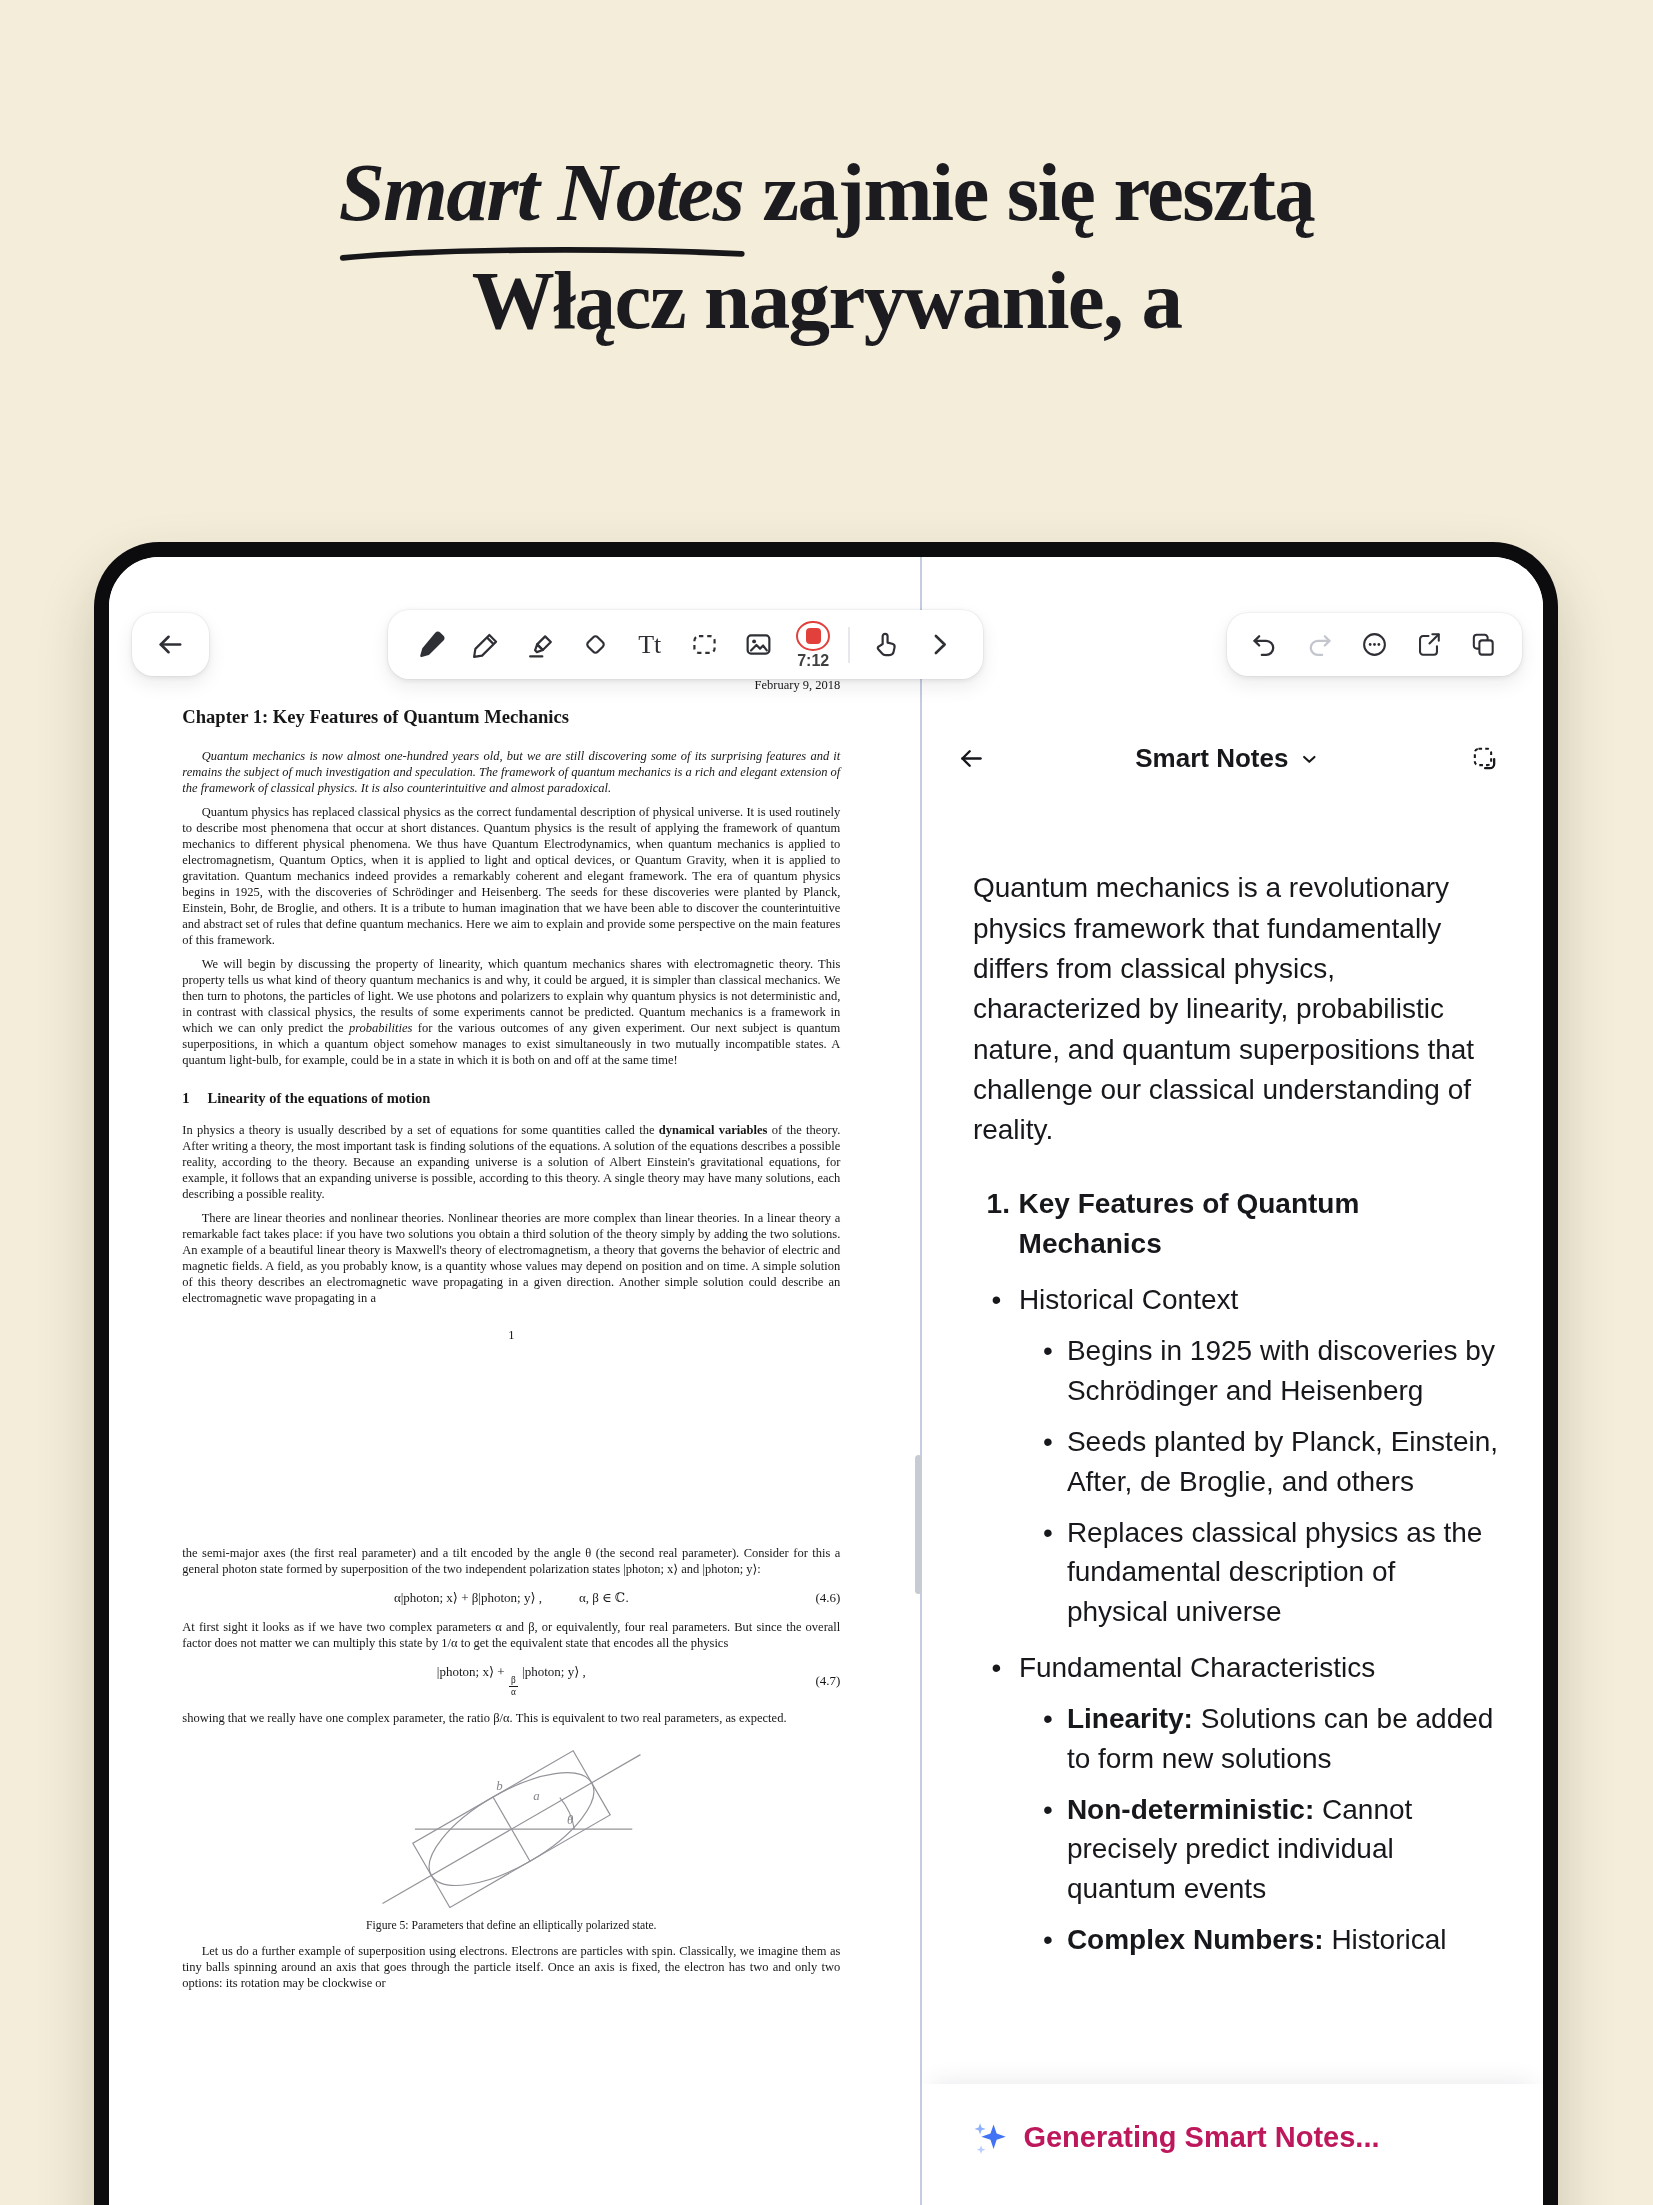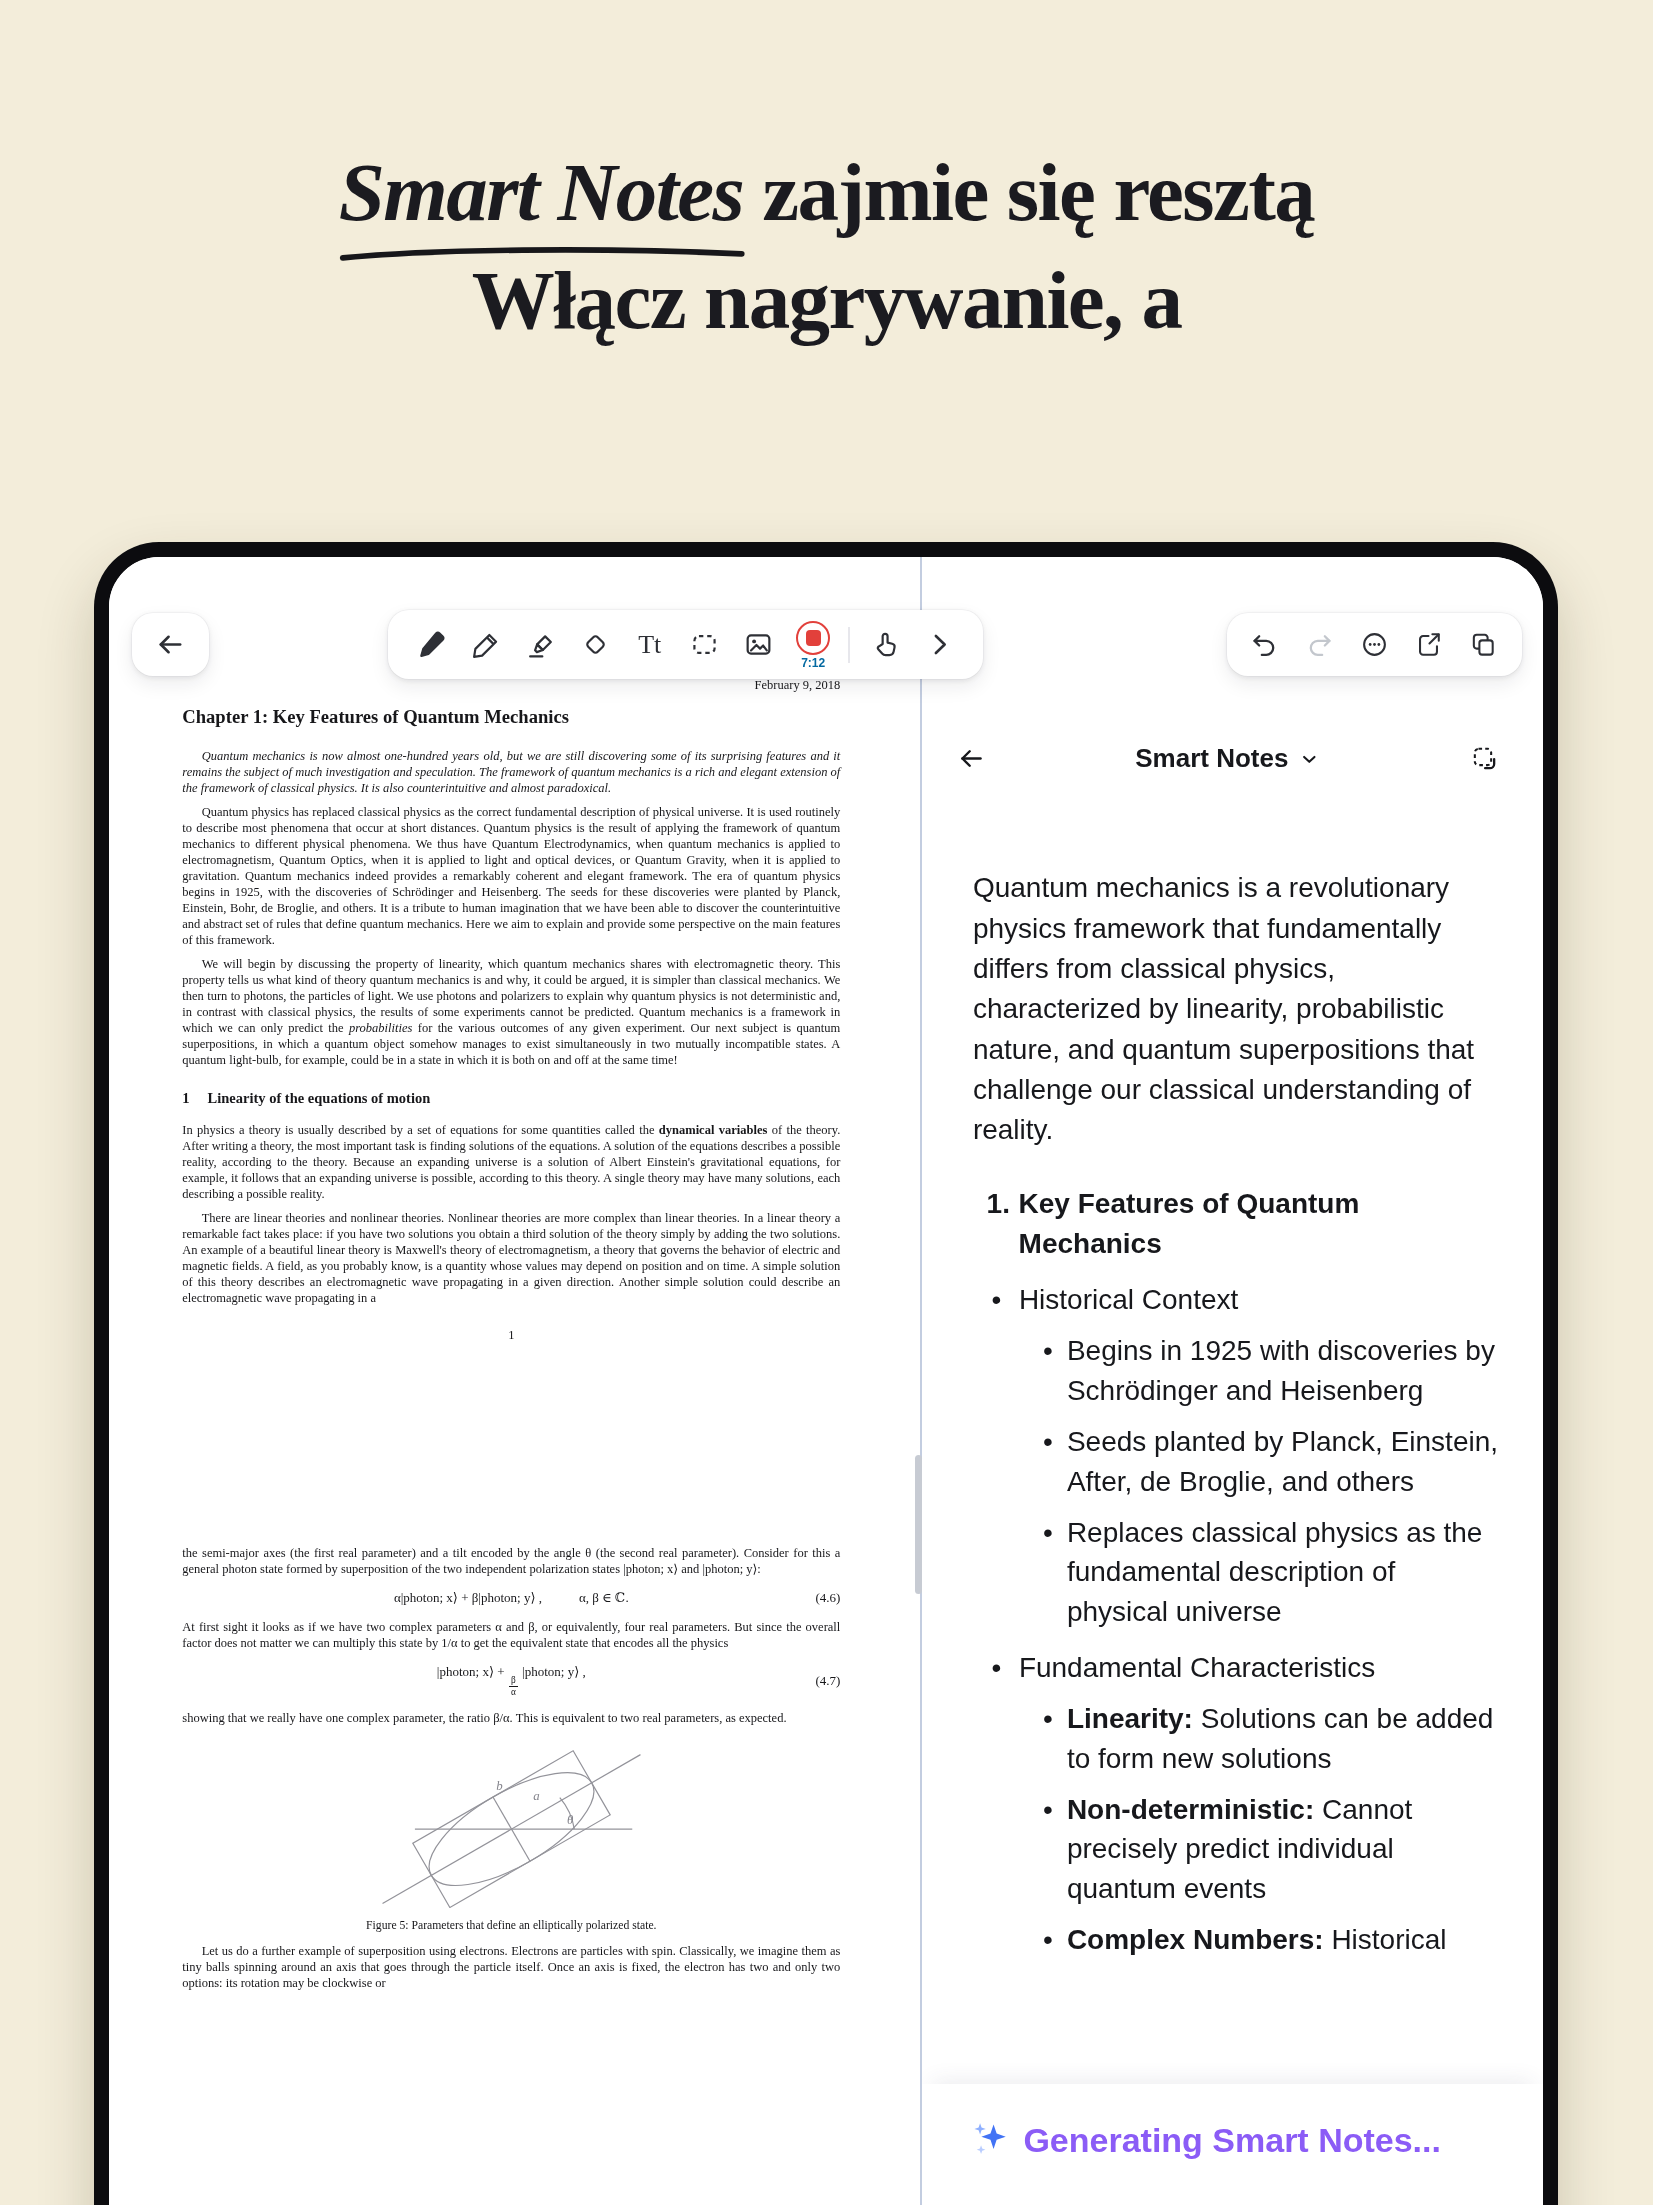--- a/index.html
+++ b/index.html
@@ -34,21 +34,21 @@
   .pill.actions{right:21px;top:3.2px;height:63px;padding:0 13px;gap:4.8px;}
   .tbtn{width:48px;height:48px;display:flex;align-items:center;justify-content:center;border-radius:11.3px;}
   .tbtn svg{width:31px;height:31px;}
   .abtn{width:50px;height:47px;display:flex;align-items:center;justify-content:center;}
   .abtn svg{width:29px;height:29px;}
   .tt{font-family:"Liberation Serif",serif;font-size:26px;color:#2e3036;}
   .tsep{width:1.6px;height:36px;background:#e7e7ec;margin:0 4.8px;}
   .rec{flex-direction:column;gap:1.6px;}
   .rec-ring{width:34px;height:34px;border:2.4px solid #e2403b;border-radius:50%;display:flex;align-items:center;justify-content:center;}
   .rec-core{width:15.3px;height:15.3px;background:#e2403b;border-radius:4px;}
-  .rec-time{font-size:12px;font-weight:700;color:#0369a1;line-height:1;}
+  .rec-time{font-size:16px;font-weight:700;color:#404040;line-height:1;}
 
   
   .pdf-doc{width:658px;margin-left:73px;padding-top:121px;font-family:"Liberation Serif","DejaVu Serif",serif;color:#17171a;}
   .pdf-date{text-align:right;font-size:12.5px;margin-bottom:13px;}
   .chapter{font-size:18.6px;font-weight:700;margin-bottom:19.4px;letter-spacing:0;}
   .jp{font-size:12.5px;line-height:16px;text-align:justify;margin-bottom:8px;}
   .jp.ind{text-indent:19.4px;}
   .intro{font-style:italic;}
   .section-h{display:flex;gap:18px;font-size:14.5px;font-weight:700;margin:22.6px 0 14.5px;}
   .pagenum{text-align:center;font-size:12.5px;margin-top:22.6px;}
@@ -78,21 +78,21 @@
   .nrow.num{padding-left:13.7px;font-weight:700;}
   .nrow.num .mark{width:32px;}
   .nrow.l1{padding-left:18.6px;margin-top:16px;}
   .nrow.l1 .mark{width:27.4px;}
   .nrow.l2{padding-left:70px;margin-top:11.3px;}
   .nrow.l2 .mark{width:24px;}
   .txt b{font-weight:700;}
   .notes-footer{position:absolute;left:0;right:0;top:1527px;height:379px;background:#fff;
                 padding:34px 32px 0 48px;display:flex;align-items:flex-start;gap:14.5px;
                 box-shadow:0 -13px 21px -9.7px rgba(60,60,90,.10);}
-  .gen-label{font-size:34px;font-weight:700;color:#8b5cf6;padding-top:3.2px;}
+  .gen-label{font-size:29px;font-weight:700;color:#be185d;padding-top:3.2px;}
   .spark{width:39px;height:39px;flex:none;}
 </style>
 </head>
 <body>
 
 <div class="stage">
 
   <div class="hero">
     <div><em><span>Smart Notes</span><svg class="underline" viewBox="0 0 480 26" preserveAspectRatio="none">
             <path d="M8 16 C 110 5, 310 3, 472 11" fill="none" stroke="#17171a" stroke-width="7" stroke-linecap="round"></path>

